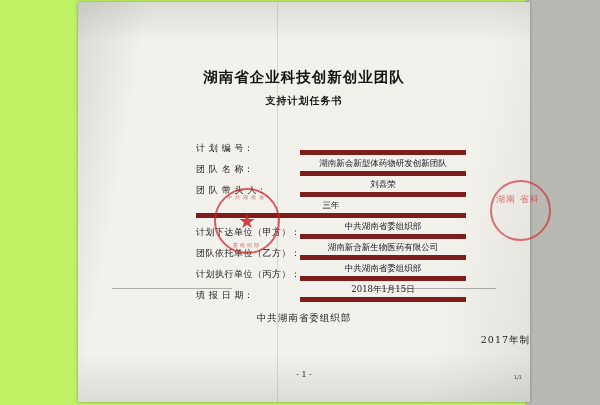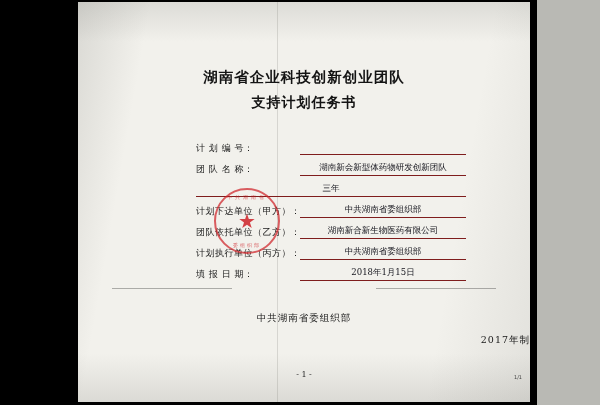--- a/index.html
+++ b/index.html
@@ -8,22 +8,21 @@
     width: 600px;
     height: 405px;
     overflow: hidden;
     background: #b9b9b4;
     font-family: "Liberation Sans", sans-serif;
   }
   #page {
     position: relative;
     width: 525px;
     height: 405px;
-    background: #000000;
-    padding-left: 12px;
+    background: #bef264;
   }
   
   .paper {
     position: absolute;
     left: 78px;
     top: 2px;
     width: 452px;
     height: 400px;
     background: #f2f1ec;
     box-shadow: 0 0 3px rgba(0,0,0,0.35);
@@ -54,21 +53,21 @@
     position: absolute;
     left: 0;
     right: 0;
     text-align: center;
     font-family: "DejaVu Serif", serif;
     font-weight: bold;
     color: #141414;
     letter-spacing: 1px;
   }
   .title-line1 { top: 66px; font-size: 14.5px; }
-  .title-line2 { top: 92px; font-size: 14px; font-family: Liberation Mono, monospace; }
+  .title-line2 { top: 92px; font-size: 10px; font-family: Liberation Mono, monospace; }
 
   .fields {
     position: absolute;
     left: 118px;
     top: 132px;
     width: 270px;
     font-size: 9px;
   }
   .field-row {
     display: flex;
@@ -79,21 +78,21 @@
     width: 104px;
     text-align: justify;
     font-family: "DejaVu Serif", serif;
     font-size: 9px;
     color: #1a1a1a;
     white-space: nowrap;
     letter-spacing: 0.5px;
   }
   .field-value {
     flex: 1;
-    border-bottom: 1px solid #7f1d1d;
+    border-bottom: 5px solid #7f1d1d;
     text-align: center;
     font-family: "DejaVu Serif", serif;
     font-size: 8.5px;
     color: #17171a;
     padding-bottom: 1px;
     height: 13px;
     line-height: 13px;
     white-space: nowrap;
     overflow: hidden;
   }
@@ -227,20 +226,24 @@
         <div class="field-row">
           <div class="field-label">计 划 编 号：</div>
           <div class="field-value handwritten"></div>
         </div>
 
         <div class="field-row">
           <div class="field-label">团 队 名 称：</div>
           <div class="field-value handwritten wide">湖南新会新型体药物研发创新团队</div>
         </div>
 
+        <div class="field-row">
+          <div class="field-label">团 队 带 头 人：</div>
+          <div class="field-value handwritten">刘喜荣</div>
+        </div>
 
         <div class="field-row">
           <div class="field-value handwritten">三年</div>
         </div>
 
         <div class="field-row">
           <div class="field-label">计划下达单位（甲方）：</div>
           <div class="field-value handwritten">中共湖南省委组织部</div>
         </div>
 
@@ -260,20 +263,25 @@
         </div>
 
       </div>
 
       <div class="seal seal-main">
         <div class="sealtext">中共湖南省</div>
         <div class="star">★</div>
         <div class="sealtext-b">委组织部</div>
       </div>
 
+      <div class="seal-edge">
+        <div class="ring"></div>
+        <div class="glyphs">湖南
+省科</div>
+      </div>
 
       <div class="rule left"></div>
       <div class="rule right"></div>
 
       <div class="footer footer-org">中共湖南省委组织部</div>
       <div class="footer footer-year">2017年制</div>
 
       <div class="pagenum">- 1 -</div>
       <div class="corner-mark">1/1</div>
 

